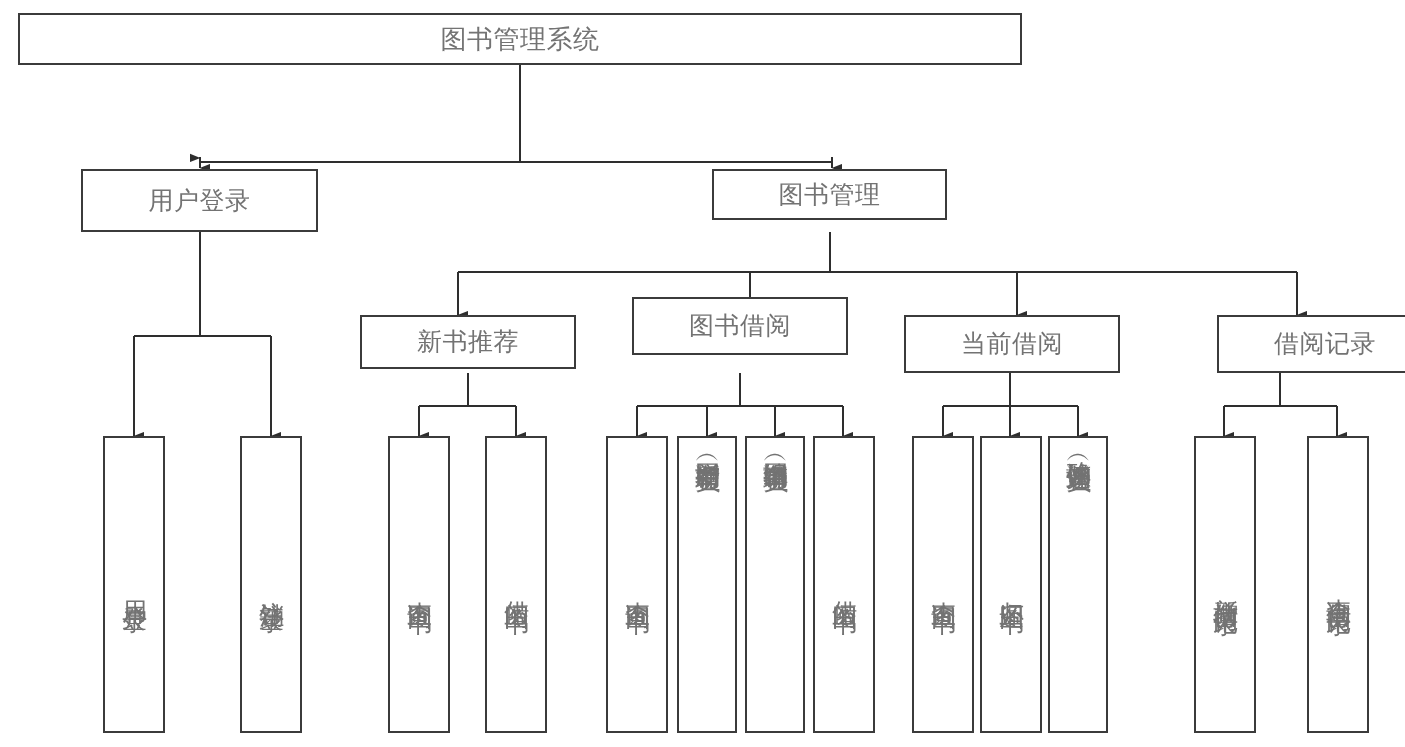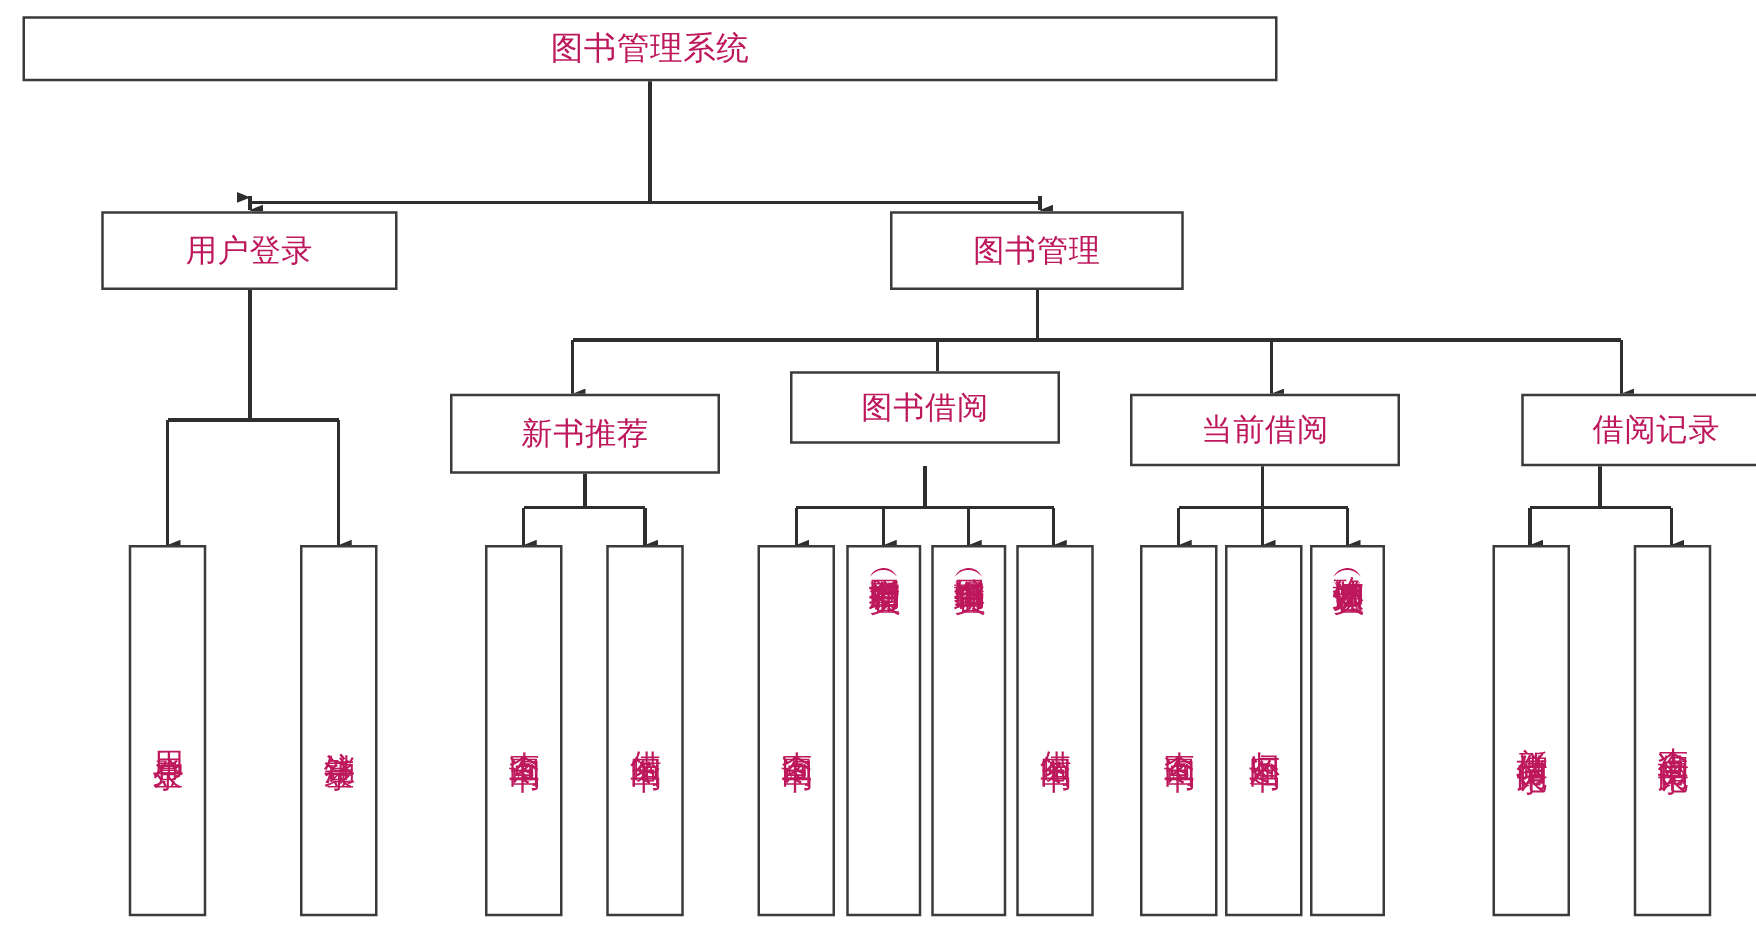--- a/index.html
+++ b/index.html
@@ -26,21 +26,21 @@
     pointer-events: none;
   }
   .node {
     position: absolute;
     box-sizing: border-box;
     background: #ffffff;
     border: 2.5px solid #3b3b3b;
     display: flex;
     align-items: center;
     justify-content: center;
-    color: #be185d;
+    color: #737373;
   }
   .node .label {
     display: block;
     text-align: center;
     line-height: 1.18;
     letter-spacing: 0.5px;
   }
   
   .node.h .label {
     font-size: 25px;
@@ -138,25 +138,25 @@
     </g>
   </svg>
 
   <div class="node h" id="node-root" style="left:18px; top:13px; width:1004px; height:52px;">
     <span class="label">图书管理系统</span>
   </div>
 
   <div class="node h" style="left:81px; top:169px; width:237px; height:63px;">
     <span class="label">用户登录</span>
   </div>
-  <div class="node h" style="left:712px; top:169px; width:235px; height:63px;">
+  <div class="node h" style="left:712px; top:169px; width:235px; height:51px;">
     <span class="label">图书管理</span>
   </div>
 
-  <div class="node h" style="left:360px; top:315px; width:216px; height:64px;">
+  <div class="node h" style="left:360px; top:315px; width:216px; height:54px;">
     <span class="label">新书推荐</span>
   </div>
   <div class="node h" style="left:632px; top:297px; width:216px; height:58px;">
     <span class="label">图书借阅</span>
   </div>
   <div class="node h" style="left:904px; top:315px; width:216px; height:58px;">
     <span class="label">当前借阅</span>
   </div>
   <div class="node h" style="left:1217px; top:315px; width:216px; height:58px;">
     <span class="label">借阅记录</span>

